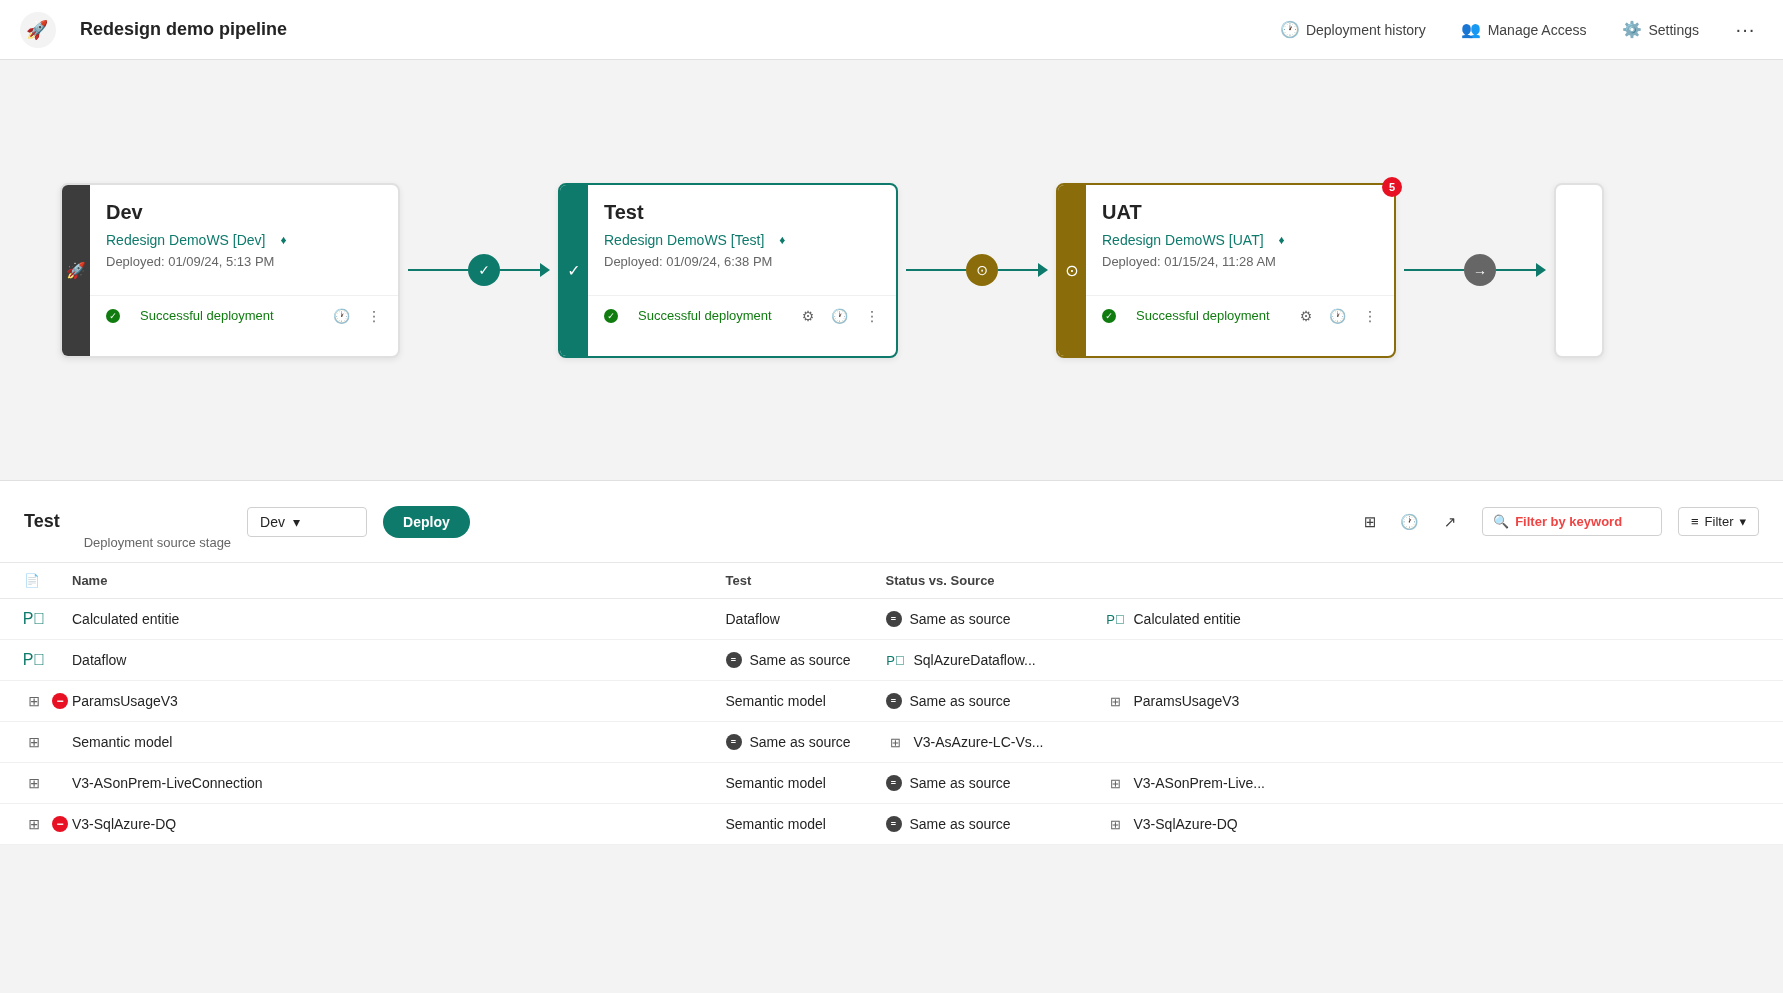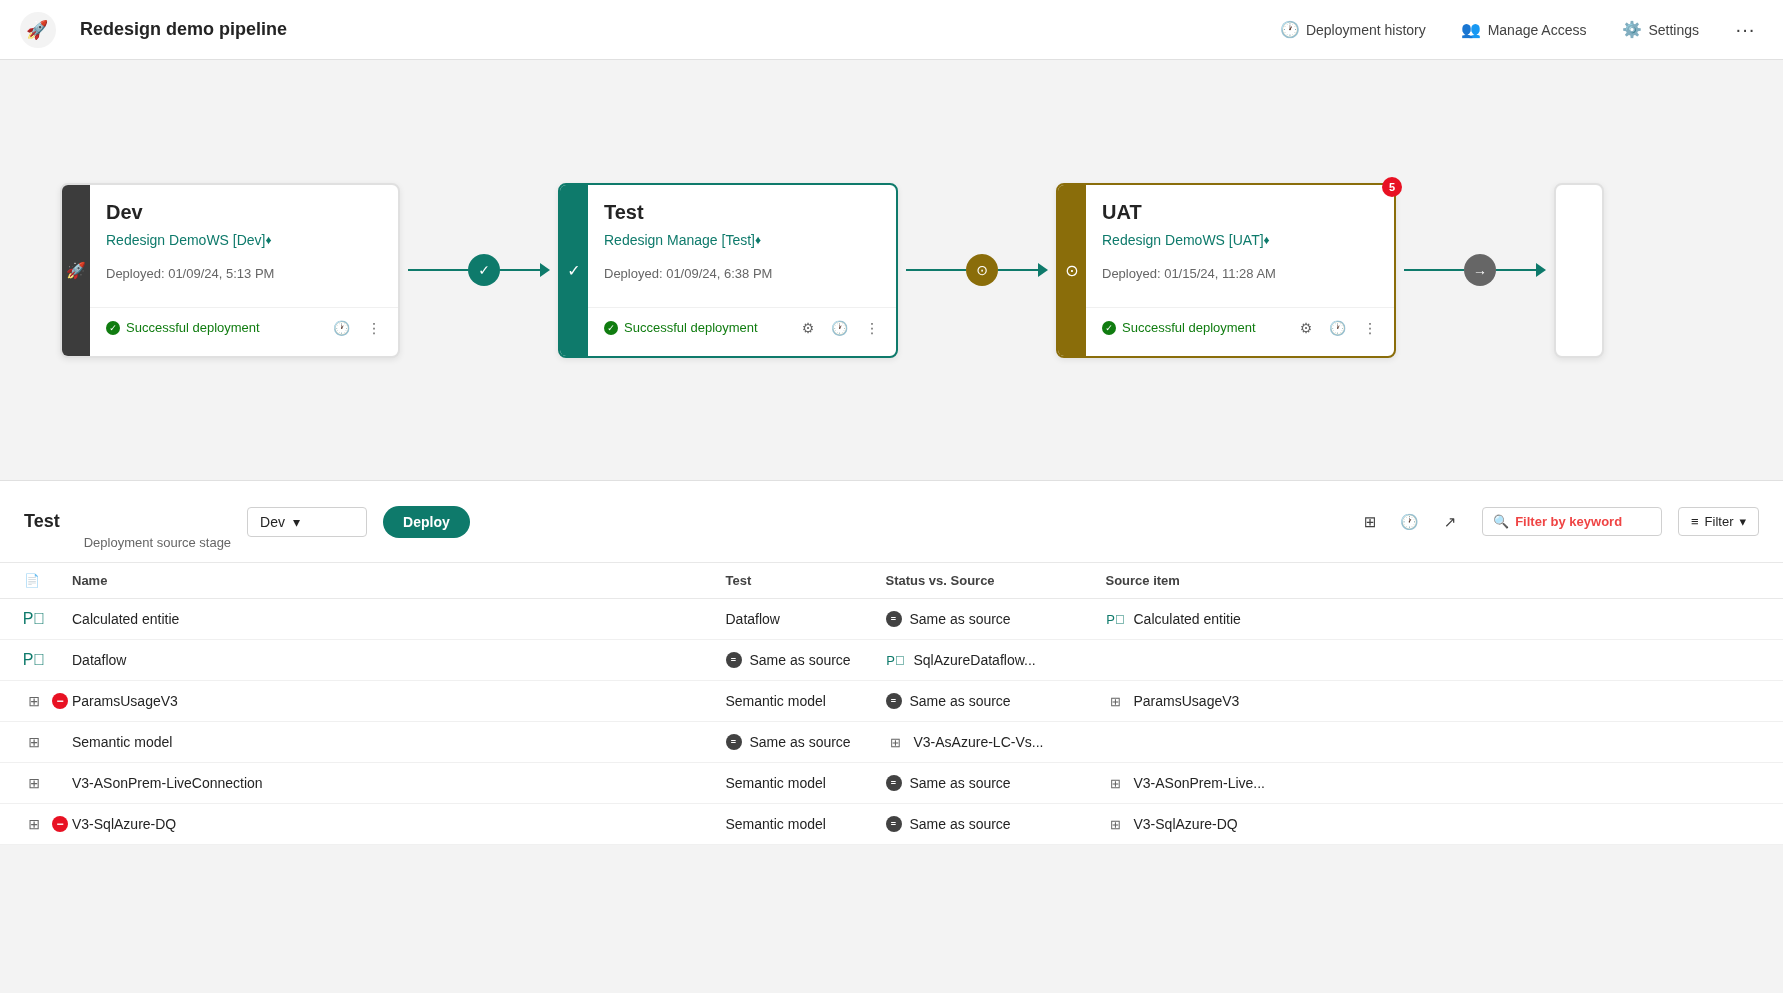--- a/index.html
+++ b/index.html
@@ -43,25 +43,25 @@
     .card-header-bar {
       width: 28px; position: absolute; left: 0; top: 0; bottom: 0;
       border-radius: 6px 0 0 6px; display: flex; align-items: center; justify-content: center;
     }
     .card-header-bar.dark { background: #3c3c3c; }
     .card-header-bar.teal { background: #0e7a6b; }
     .card-header-bar.gold { background: #8a6d0a; }
 
     .card-body { padding: 16px 16px 12px 44px; }
     .card-stage-name { font-size: 20px; font-weight: 700; color: #242424; margin-bottom: 8px; }
-    .card-ws-name { color: #0e7a6b; font-size: 14px; font-weight: 500; display: flex; align-items: center; gap: 0; margin-bottom: 18px; }
+    .card-ws-name { color: #0e7a6b; font-size: 14px; font-weight: 500; display: flex; align-items: center; gap: 15px; margin-bottom: 6px; }
     .card-ws-name .diamond { color: #0e7a6b; font-size: 12px; }
     .card-deployed { color: #666; font-size: 13px; margin-bottom: 14px; }
     .card-footer { display: flex; align-items: center; justify-content: space-between; border-top: 1px solid #f0f0f0; padding: 8px 12px 8px 44px; }
-    .card-status { display: flex; align-items: center; gap: 6px; color: #107c10; font-size: 13px; }
+    .card-status { display: flex; align-items: center; gap: 20px; color: #107c10; font-size: 13px; }
     .card-status-dot { width: 14px; height: 14px; border-radius: 50%; background: #107c10; display: flex; align-items: center; justify-content: center; }
     .card-status-dot::after { content: '✓'; color: white; font-size: 9px; }
     .card-actions { display: flex; align-items: center; gap: 8px; color: #666; }
     .card-action-btn { cursor: pointer; width: 24px; height: 24px; display: flex; align-items: center; justify-content: center; border-radius: 4px; font-size: 14px; }
 
     .badge-red {
       position: absolute; top: -8px; right: -8px;
       background: #e81123; color: white; border-radius: 50%;
       width: 20px; height: 20px; display: flex; align-items: center;
       justify-content: center; font-size: 11px; font-weight: 700;
@@ -198,21 +198,21 @@
     <div class="arrow-head"></div>
   </div>
 
   <div class="pipeline-card test">
     <div class="card-header-bar teal">
       <span class="card-icon-bar">✓</span>
     </div>
     <div class="card-body">
       <div class="card-stage-name">Test</div>
       <div class="card-ws-name">
-        <span>Redesign Manage [Test]</span>
+        <span>Redesign DemoWS [Test]</span>
         <span class="diamond">♦</span>
       </div>
       <div class="card-deployed">Deployed: 01/09/24, 6:38 PM</div>
     </div>
     <div class="card-footer">
       <div class="card-status">
         <div class="card-status-dot"></div>
         <span>Successful deployment</span>
       </div>
       <div class="card-actions">
@@ -296,21 +296,20 @@
   </div>
 
   <div class="data-table">
     <div class="table-header-row">
       <div class="cell">
         <span>📄</span>
       </div>
       <div>Name</div>
       <div>Test</div>
       <div>Status vs. Source</div>
-      <div>Source item</div>
     </div>
 
     <div class="table-data-row">
       <div class="cell">
         <span class="row-icon" style="color:#0e7a6b; font-size:16px;">P⃣</span>
       </div>
       <div class="cell">
         <span>Calculated entitie</span>
       </div>
       <div>Dataflow</div>

